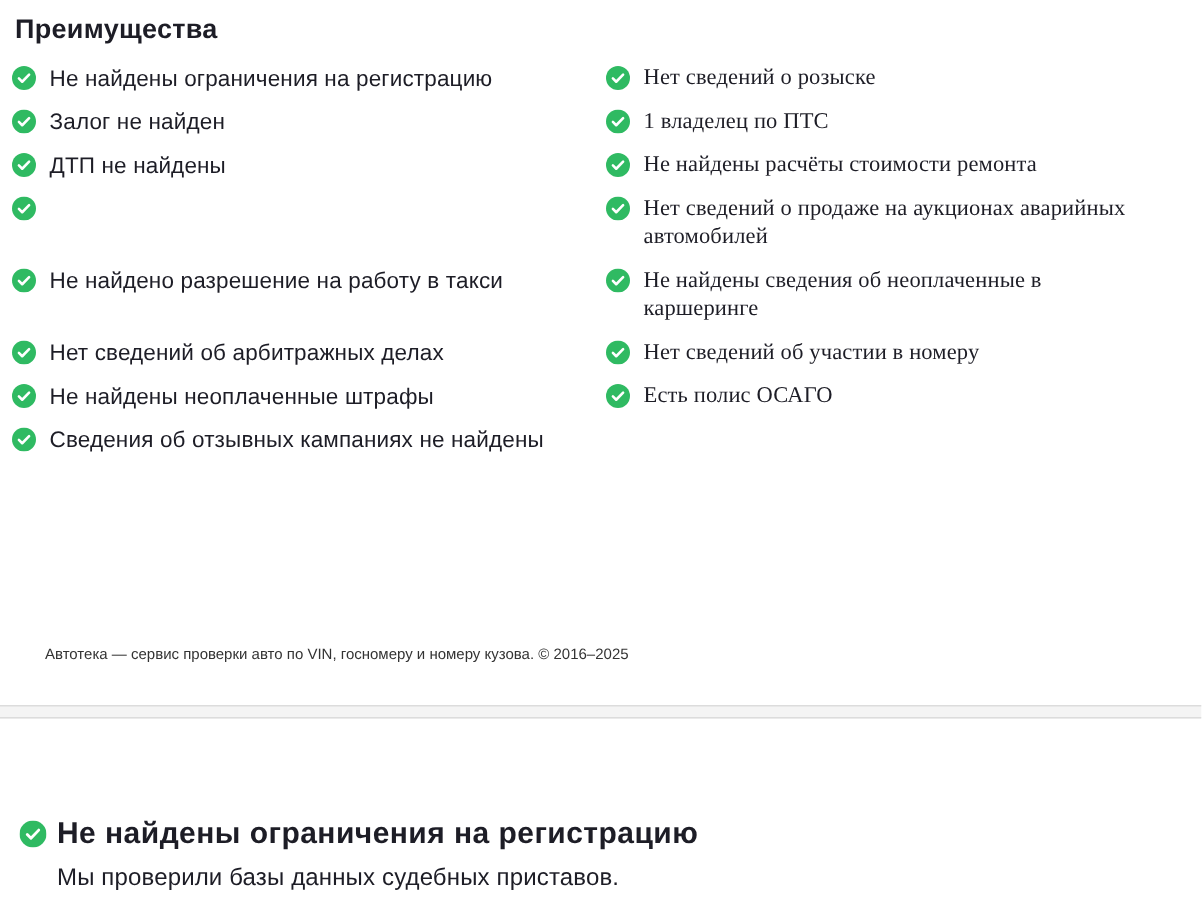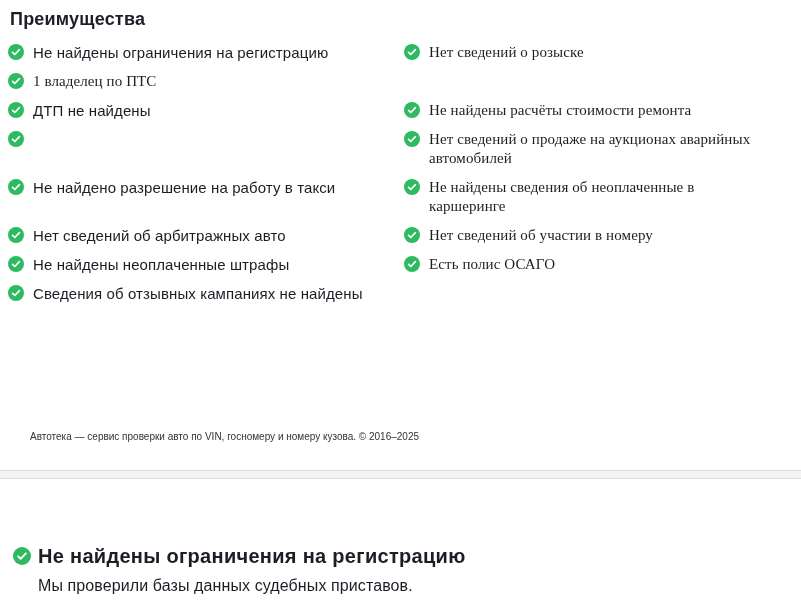--- a/index.html
+++ b/index.html
@@ -98,20 +98,29 @@
         <svg viewBox="0 0 16 16" aria-hidden="true">
           <circle cx="8" cy="8" r="8" fill="currentColor"></circle>
           <path d="M4.6 8.3l2.2 2.2 4.6-4.8" fill="none" stroke="#ffffff" stroke-width="1.7" stroke-linecap="round" stroke-linejoin="round"></path>
         </svg>
       </span>
       <span class="txt">Нет сведений о розыске</span>
     </div>
   </div>
 
   <div class="row">
+    <div class="cell left">
+      <span class="check">
+        <svg viewBox="0 0 16 16" aria-hidden="true">
+          <circle cx="8" cy="8" r="8" fill="currentColor"></circle>
+          <path d="M4.6 8.3l2.2 2.2 4.6-4.8" fill="none" stroke="#ffffff" stroke-width="1.7" stroke-linecap="round" stroke-linejoin="round"></path>
+        </svg>
+      </span>
+      <span class="txt">Залог не найден</span>
+    </div>
     <div class="cell right">
       <span class="check">
         <svg viewBox="0 0 16 16" aria-hidden="true">
           <circle cx="8" cy="8" r="8" fill="currentColor"></circle>
           <path d="M4.6 8.3l2.2 2.2 4.6-4.8" fill="none" stroke="#ffffff" stroke-width="1.7" stroke-linecap="round" stroke-linejoin="round"></path>
         </svg>
       </span>
       <span class="txt">1 владелец по ПТС</span>
     </div>
   </div>
@@ -179,21 +188,21 @@
   </div>
 
   <div class="row">
     <div class="cell left">
       <span class="check">
         <svg viewBox="0 0 16 16" aria-hidden="true">
           <circle cx="8" cy="8" r="8" fill="currentColor"></circle>
           <path d="M4.6 8.3l2.2 2.2 4.6-4.8" fill="none" stroke="#ffffff" stroke-width="1.7" stroke-linecap="round" stroke-linejoin="round"></path>
         </svg>
       </span>
-      <span class="txt">Нет сведений об арбитражных авто</span>
+      <span class="txt">Нет сведений об арбитражных делах</span>
     </div>
     <div class="cell right">
       <span class="check">
         <svg viewBox="0 0 16 16" aria-hidden="true">
           <circle cx="8" cy="8" r="8" fill="currentColor"></circle>
           <path d="M4.6 8.3l2.2 2.2 4.6-4.8" fill="none" stroke="#ffffff" stroke-width="1.7" stroke-linecap="round" stroke-linejoin="round"></path>
         </svg>
       </span>
       <span class="txt">Нет сведений об участии в номеру</span>
     </div>

